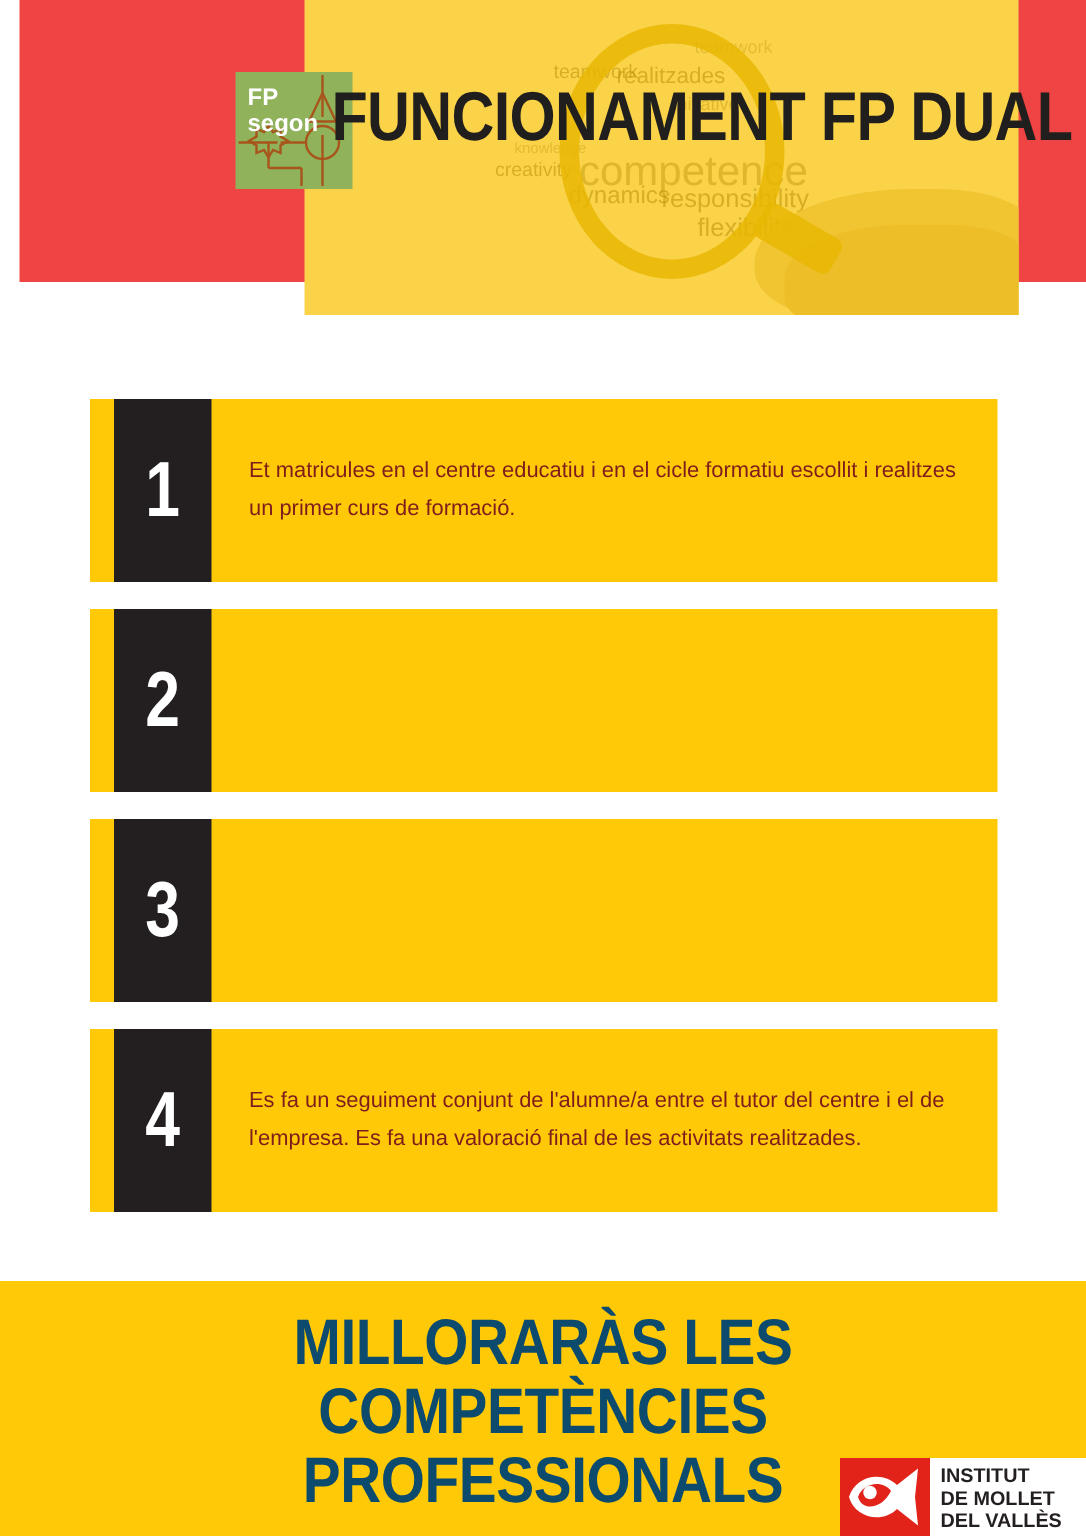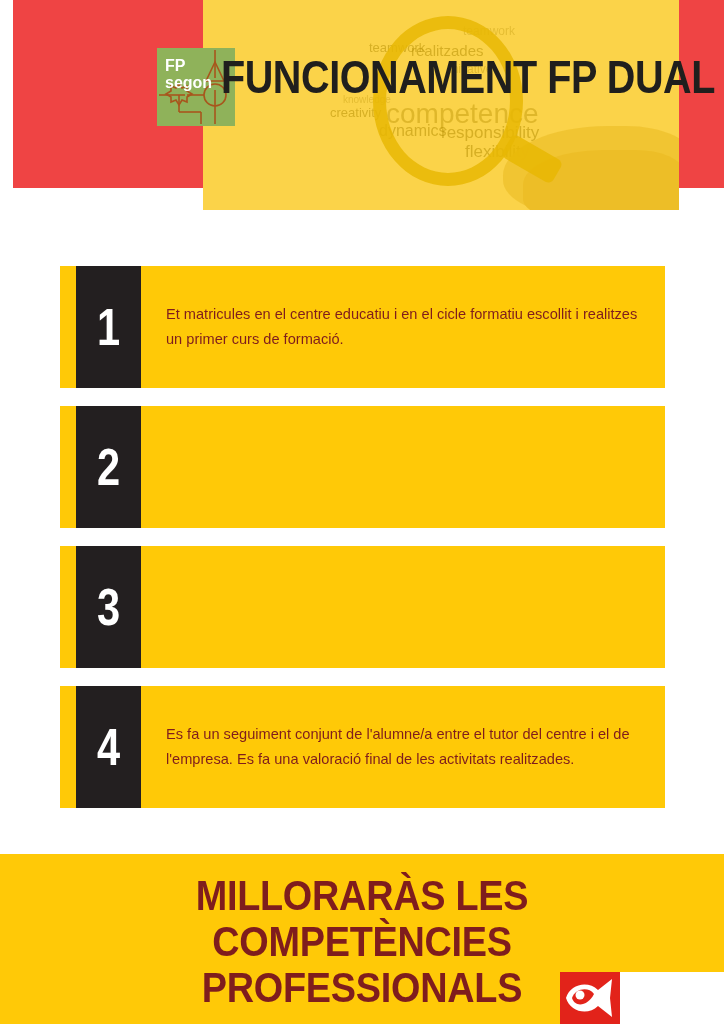--- a/index.html
+++ b/index.html
@@ -194,21 +194,21 @@
   }
   .footer-headline {
     position: absolute;
     left: 0; top: 18px;
     width: 724px;
     text-align: center;
     font-family: "Liberation Sans Narrow", "Liberation Sans", sans-serif;
     font-weight: bold;
     font-size: 43px;
     line-height: 46px;
-    color: #7f1d1d;
+    color: #0c4a6e;
     letter-spacing: -0.3px;
   }
   .footer-headline span { display: block; transform: scaleX(0.88); }
 
   .imv-logo {
     position: absolute;
     left: 560px; top: 972px;
     width: 164px; height: 52px;
     background: #ffffff;
     display: flex;
@@ -325,13 +325,18 @@
 </div>
 
 <div class="imv-logo">
   <div class="imv-mark">
     <svg width="60" height="52" viewBox="0 0 60 52">
       <path d="M6 26 C10 12, 28 8, 38 18 L52 7 L50 26 L52 45 L38 34 C28 44, 10 40, 6 26 Z" fill="#ffffff"></path>
       <path d="M12 26 C15 17, 28 14, 34 22 C28 34, 15 36, 12 26 Z" fill="#E2231A"></path>
       <circle cx="20" cy="23" r="4.5" fill="#ffffff"></circle>
     </svg>
   </div>
+  <div class="imv-name">
+    <div>INSTITUT</div>
+    <div>DE MOLLET</div>
+    <div>DEL VALLÈS</div>
+  </div>
 </div>
 
 </body></html>

